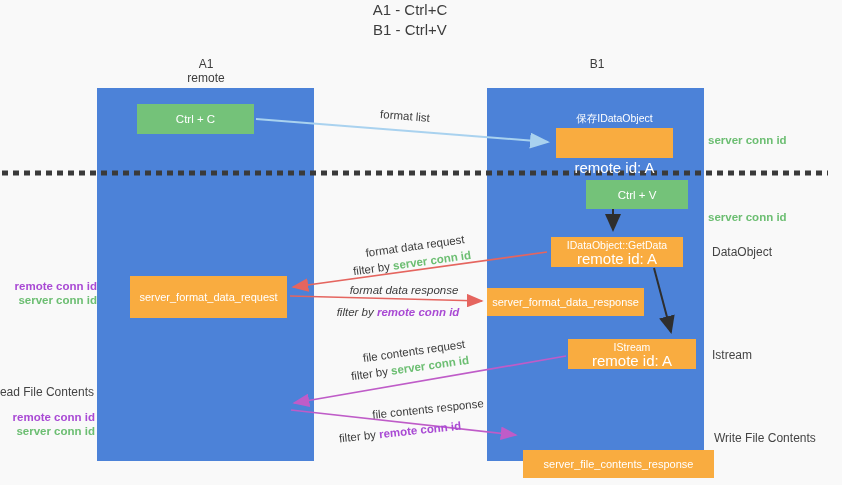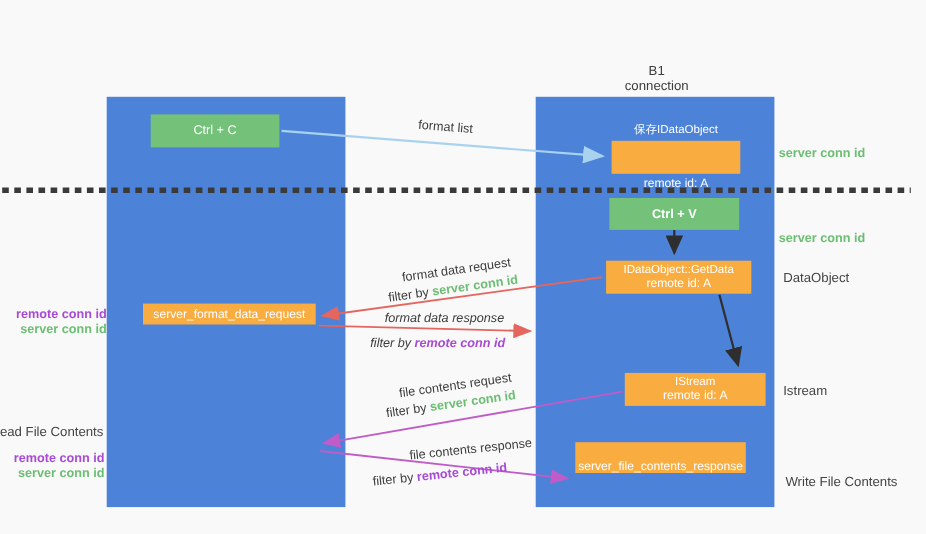--- a/index.html
+++ b/index.html
@@ -40,21 +40,21 @@
     display: flex;
     flex-direction: column;
     align-items: center;
     justify-content: center;
     color: #ffffff;
     text-align: center;
     box-sizing: border-box;
   }
   .node-green { background: #74c279; font-size: 11.5px; }
   .node-orange { background: #f9ac40; font-size: 11px; }
-  .node .l2 { line-height: 13px; font-size: 11px; }
+  .node .l2 { line-height: 13px; font-size: 15px; }
   .node .l1 { line-height: 13px; font-size: 10.5px; }
   .lbl {
     white-space: nowrap;
     font-size: 11.5px;
     color: #3d3d3d;
   }
   .lbl-c  { transform: translate(-50%, -50%); font-style: italic; }
   .lbl-r  { transform: translate(-100%, -50%); text-align: right; }
   .lbl-l  { transform: translate(0, -50%); }
   .rot-m8 { transform: translate(-50%, -50%) rotate(-8deg); }
@@ -62,24 +62,31 @@
   .rot-p5 { transform: translate(-50%, -50%) rotate(4.5deg); }
   .green-bold  { color: #6cbe72; font-weight: bold; }
   .purple-bold { color: #a94ad4; font-weight: bold; }
   .side-note { font-size: 12px; color: #444444; }
 </style>
 </head>
 <body>
 
 <div id="canvas">
 
-
+  <div class="abs title-block">
+    <div>A1 - Ctrl+C</div>
+    <div>B1 - Ctrl+V</div>
+  </div>
+
+  <div class="abs lane-header" style="left:146px; top:57px; width:120px;">
+    <div>A1</div>
+    <div>remote</div>
+  </div>
   <div class="abs lane-header" style="left:537px; top:57px; width:120px;">
     <div>B1</div>
-    <div>connection</div>
   </div>
 
   <div class="abs lane" style="left:97px;"></div>
   <div class="abs lane" style="left:487px;"></div>
 
   <svg class="abs arrow-layer" width="842" height="485" viewBox="0 0 842 485">
     <defs>
       <marker id="mk-blue" markerWidth="10" markerHeight="8" refX="9" refY="4" orient="auto">
         <path d="M0,0 L10,4 L0,8 z" fill="#a9d2ef"></path>
       </marker>
@@ -113,41 +120,44 @@
 
   <div class="abs node node-green" style="left:137px; top:104px; width:117px; height:30px;">
     <span>Ctrl + C</span>
   </div>
 
   <div class="abs node node-orange" style="left:556px; top:128px; width:117px; height:30px;gap:36px;">
     <span class="l1">保存IDataObject</span>
     <span class="l2">remote id: A</span>
   </div>
 
-  <div class="abs node node-green" style="left:554px; top:180px; width:118px; height:29px;font-weight:bold;">
+  <div class="abs node node-green" style="left:586px; top:180px; width:102px; height:29px;">
     <span>Ctrl + V</span>
   </div>
 
   <div class="abs node node-orange" style="left:551px; top:237px; width:132px; height:30px;">
     <span class="l1">IDataObject::GetData</span>
     <span class="l2">remote id: A</span>
   </div>
 
-  <div class="abs node node-orange" style="left:130px; top:276px; width:157px; height:19px;">
+  <div class="abs node node-orange" style="left:130px; top:276px; width:157px; height:42px;">
     <span>server_format_data_request</span>
   </div>
 
+  <div class="abs node node-orange" style="left:487px; top:288px; width:157px; height:28px;">
+    <span>server_format_data_response</span>
+  </div>
 
   <div class="abs node node-orange" style="left:568px; top:339px; width:128px; height:30px;">
     <span class="l1">IStream</span>
     <span class="l2">remote id: A</span>
   </div>
 
 
-  <div class="abs node node-orange" style="left:523px; top:402px; width:155px; height:28px;justify-content:flex-end;">
+  <div class="abs node node-orange" style="left:523px; top:450px; width:191px; height:28px;">
     <span>server_file_contents_response</span>
   </div>
 
   <div class="abs lbl rot-p5" style="left:405px; top:116px;">format list</div>
 
   <div class="abs lbl rot-m8" style="left:415px; top:246px;">format data request</div>
 
   <div class="abs lbl rot-m8" style="left:412px; top:263px;">
     <span>filter by</span>
     <span class="green-bold">server conn id</span>

